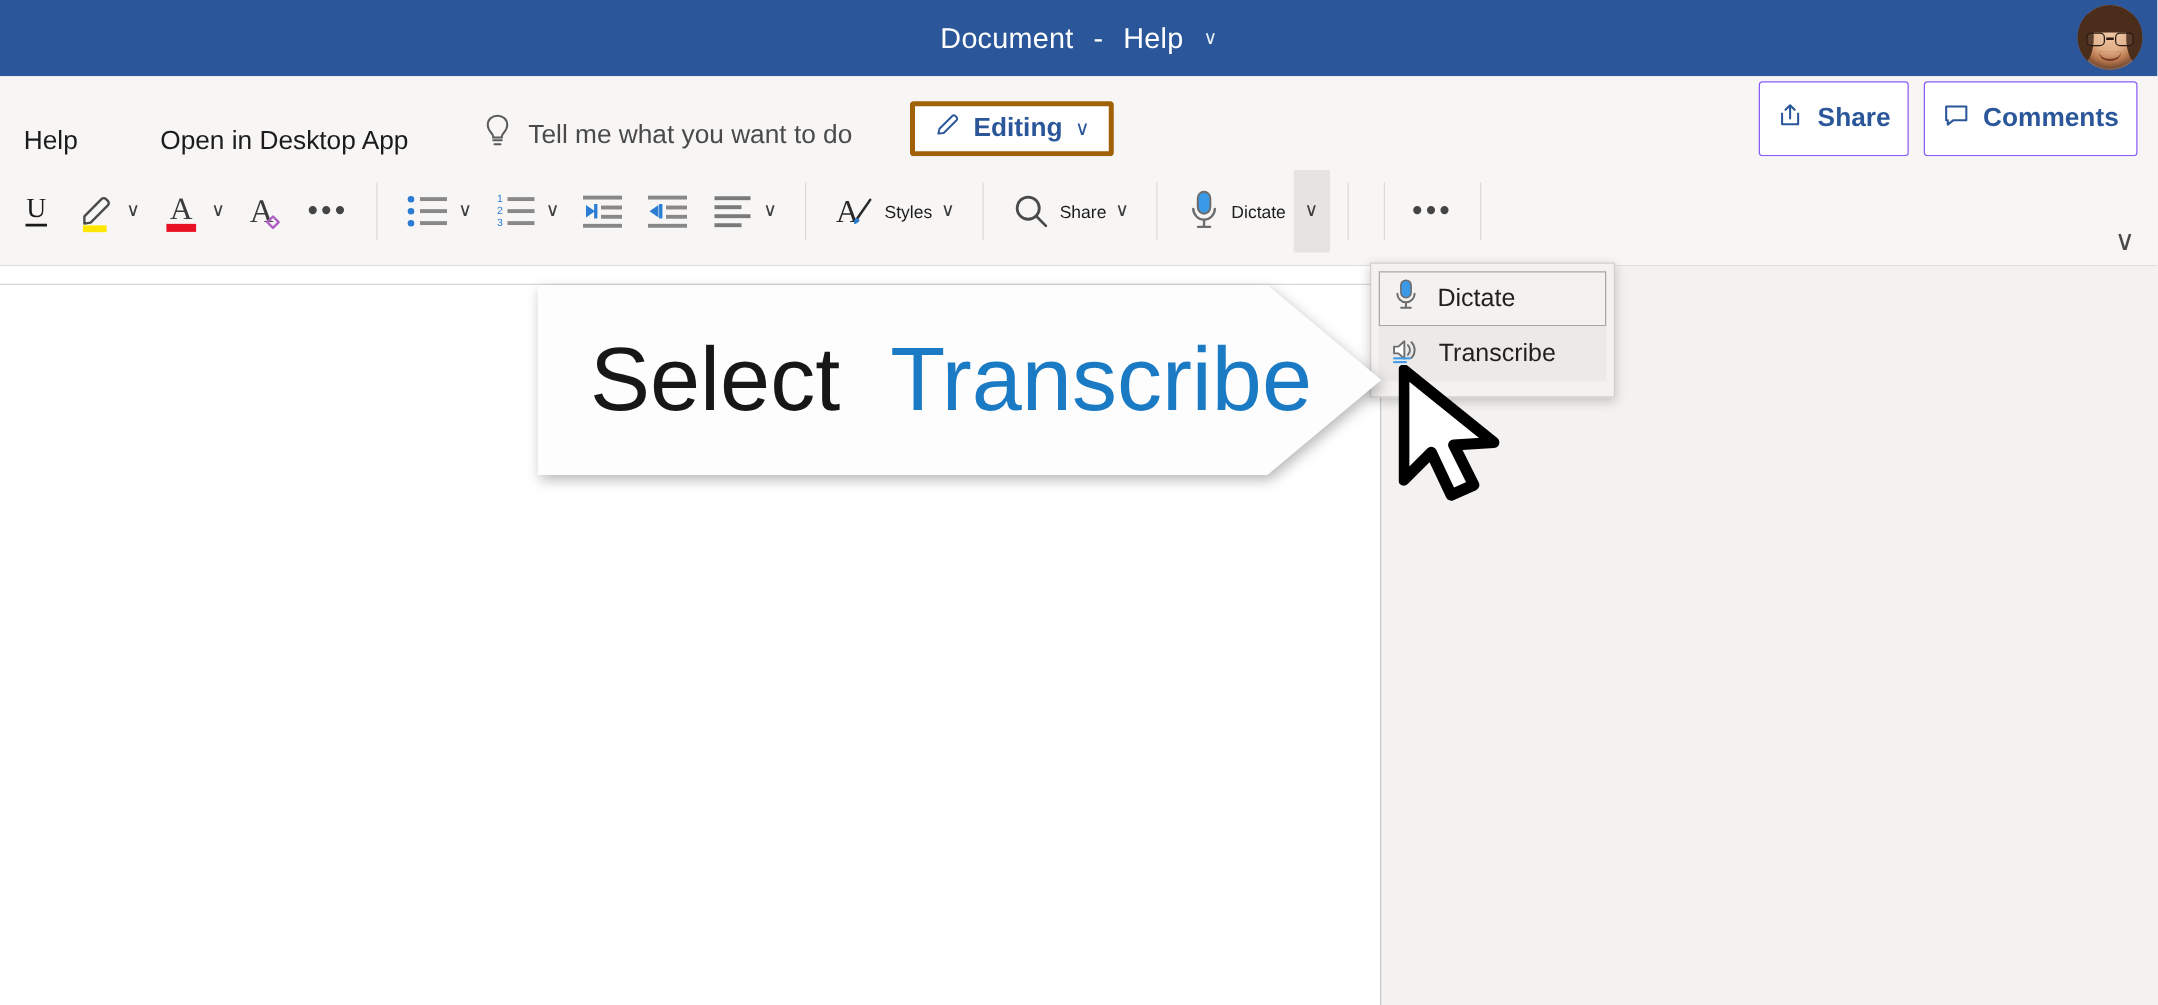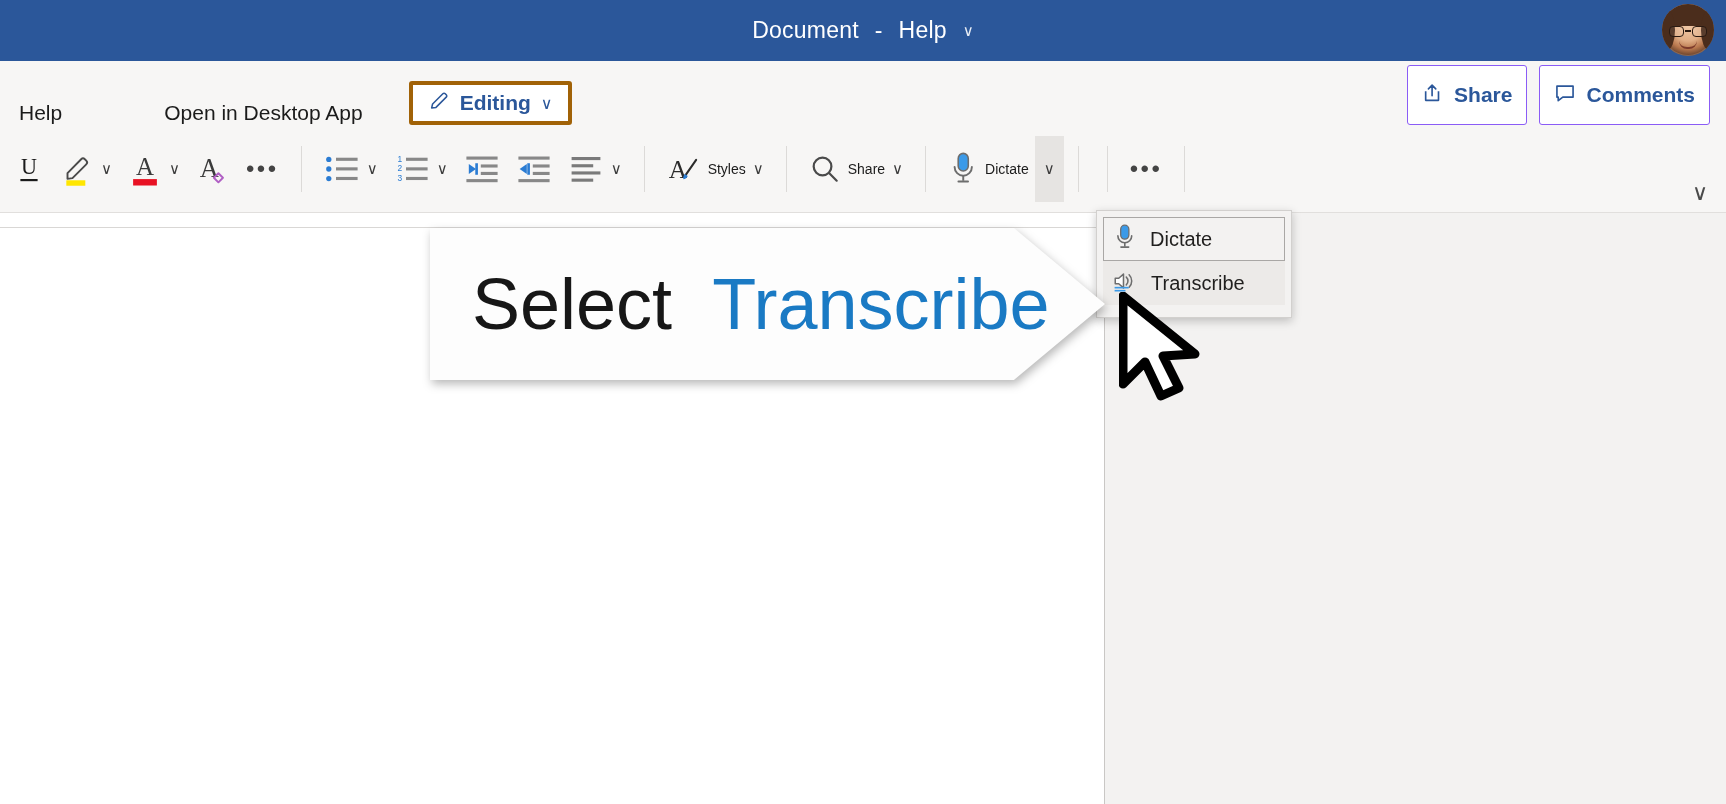--- a/index.html
+++ b/index.html
@@ -60,21 +60,21 @@
   
   .cmdbar {
     position: absolute; left: 0; top: 61px; width: 1726px; height: 64px;
     background: #f7f6f5;
     display: flex; align-items: flex-end;
   }
   .cmd-item {
     font-size: 21px; color: #1b1b1b; white-space: nowrap; cursor: default;
   }
   .cmd-help { margin-left: 19px; }
-  .cmd-open { margin-left: 102px; }
+  .cmd-open { margin-left: 66px; }
   .tellme-wrap { display: flex; align-items: center; gap: 13px; margin-left: 59px; }
   .tellme-text { font-size: 21px; color: #4a4a4a; white-space: nowrap; }
   .editing-btn {
     margin-left: 46px;
     height: 44px; padding: 0 15px;
     background: #ffffff; border: 4px solid #a16207; border-radius: 3px;
     display: flex; align-items: center; gap: 10px;
     color: #2b579a; font-size: 21px; font-weight: bold; cursor: pointer;
   }
   .editing-btn .chev { font-weight: normal; font-size: 16px; color: #2b579a; }
@@ -180,20 +180,29 @@
           <div class="lens r"></div>
       </div>
       <div class="smile"></div>
     </div>
   </div>
 
   <div class="cmdbar">
     <div class="cmd-item cmd-help">Help</div>
     <div class="cmd-item cmd-open">Open in Desktop App</div>
 
+    <div class="tellme-wrap">
+      <span>
+        <svg width="24" height="30" viewBox="0 0 24 30">
+          <path d="M12 2.5c-4.4 0-7.8 3.3-7.8 7.5 0 3 1.6 4.9 2.9 6.4.8.9 1.4 1.7 1.4 2.6v1h7v-1c0-.9.6-1.7 1.4-2.6 1.3-1.5 2.9-3.4 2.9-6.4 0-4.2-3.4-7.5-7.8-7.5z" fill="none" stroke="#5a5a5a" stroke-width="1.6"></path>
+          <path d="M8.6 22.2h6.8M9.6 25.4h4.8" fill="none" stroke="#5a5a5a" stroke-width="1.6" stroke-linecap="round"></path>
+        </svg>
+      </span>
+      <span class="tellme-text">Tell me what you want to do</span>
+    </div>
 
     <div class="editing-btn">
       <span>
         <svg width="22" height="22" viewBox="0 0 24 24">
           <path d="M4 19.5l1-4.2L16.2 4.1a1.8 1.8 0 012.6 0l1.1 1.1a1.8 1.8 0 010 2.6L8.7 19.0 4 19.5z" fill="none" stroke="#2b579a" stroke-width="1.7" stroke-linejoin="round"></path>
         </svg>
       </span>
       <span>Editing</span>
       <span class="chev">∨</span>
     </div>

